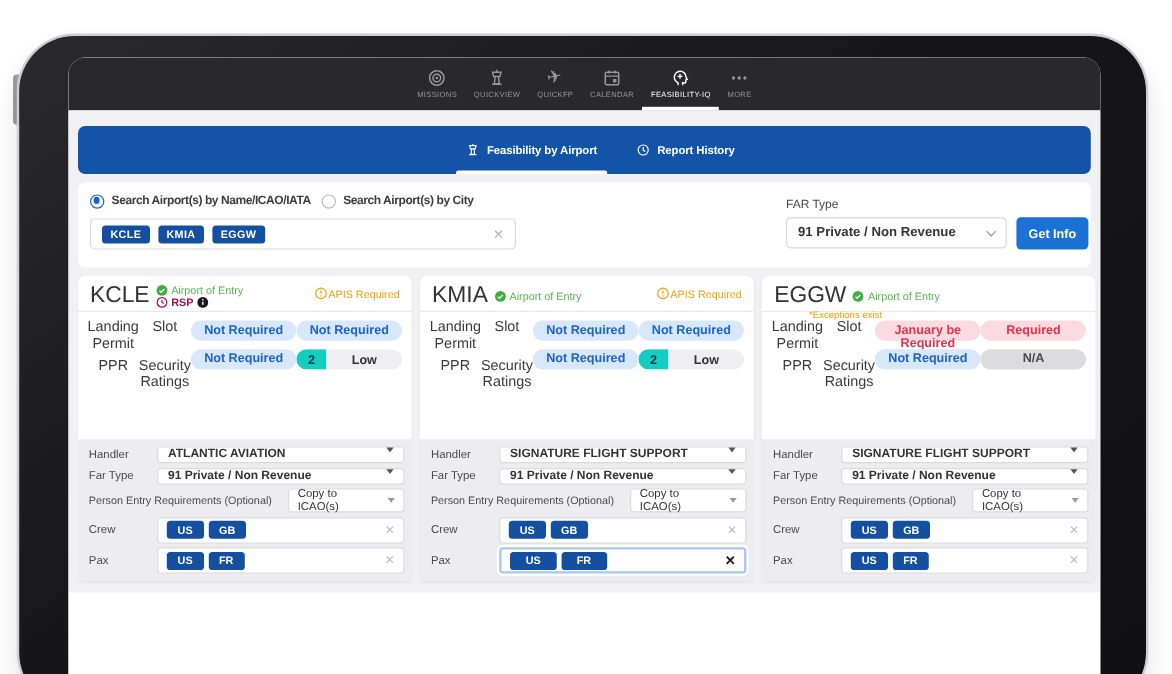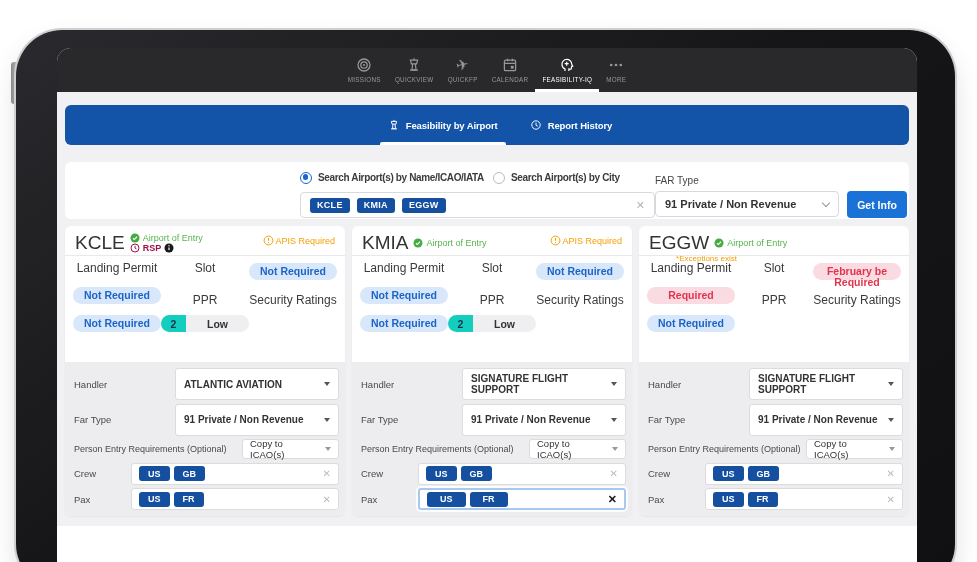--- a/index.html
+++ b/index.html
@@ -21,21 +21,21 @@
 
   
   .content { background:#f1f1f4; padding:13px 8px 10px; flex-shrink:0; }
   .below { flex:1; background:#fff; }
 
   .banner { height:40px; background:#1353a8; border-radius:6px; display:flex; justify-content:center; padding-left:26px; }
   .tab { position:relative; display:flex; align-items:center; gap:6px; color:#fff; font-size:9.5px; font-weight:600; letter-spacing:-.1px; padding:0 16px; }
   .tab svg { width:12px; height:12px; }
   .tab.active::after { content:""; position:absolute; left:8px; right:8px; bottom:0; height:3px; background:#fff; border-radius:2px 2px 0 0; }
 
-  .search-card { margin-top:17px; background:#fff; border-radius:6px; padding:8px 2px 10px 10px; height:57px; display:flex; justify-content:flex-end; }
+  .search-card { margin-top:7px; background:#fff; border-radius:6px; padding:8px 2px 10px 10px; height:71px; display:flex; justify-content:space-between; }
   .radios { display:flex; gap:9px; align-items:center; margin-bottom:7px; height:15px; }
   .radio { display:flex; align-items:center; gap:6px; font-size:10px; font-weight:600; color:#3b3b40; letter-spacing:-.35px; }
   .rdot { width:12px; height:12px; border-radius:50%; border:1.5px solid #bcbcc0; position:relative; flex-shrink:0; background:#fff; }
   .rdot.sel { border-color:#1767d2; }
   .rdot.sel::after { content:""; position:absolute; left:1.8px; top:1.8px; width:5.4px; height:5.4px; border-radius:50%; background:#1767d2; }
   .tag-input { width:355px; height:26px; border:1px solid #d9d9dd; border-radius:4px; display:flex; align-items:center; gap:7px; padding:0 9px; }
   .tag { background:#14509f; color:#fff; font-size:9px; font-weight:700; padding:2.5px 7px; border-radius:3px; letter-spacing:.3px; }
   .clear-x { margin-left:auto; color:#b4b4b8; font-size:11px; }
   .clear-x::before { content:"\2715"; }
 
@@ -52,37 +52,37 @@
   .head-left { display:flex; gap:5px; align-items:flex-start; }
   .code { font-size:19px; color:#333; line-height:21px; }
   .badges { display:flex; flex-direction:column; gap:0; margin-top:1px; }
   .brow { display:flex; align-items:center; gap:3px; }
   .aoe-text { color:#55b54e; font-size:9px; }
   .rsp-text { color:#a01148; font-size:9px; font-weight:700; }
   .apis { display:flex; align-items:center; gap:1px; color:#f59e03; font-size:9px; margin-top:3px; }
   .icon10 { width:10px; height:10px; flex-shrink:0; }
   .icon11 { width:11px; height:11px; flex-shrink:0; }
 
-  .pills { position:relative; height:106px; padding:0 8px; display:grid; grid-template-columns:1fr 1fr 1fr; align-content:start; }
+  .pills { position:relative; height:106px; padding:0 8px; display:grid; grid-template-columns:1fr 1fr 1fr 1fr; align-content:start; }
   .plabel { text-align:center; font-size:12px; color:#3a3a3e; margin-top:5px; height:15px; }
   .prow { display:flex; justify-content:center; }
   .pill { margin-top:7px; min-width:88px; padding:3px 10px; border-radius:9px; font-size:10.5px; font-weight:700; text-align:center; height:17px; line-height:11px; }
   .pill.blue { background:#d9e7fa; color:#1b64c8; }
   .pill.pink { background:#f9dbe1; color:#e2334e; }
   .pill.gray { background:#dcdcdf; color:#4a4a4e; }
   .sec-pill { margin-top:7px; display:flex; width:88px; border-radius:9px; overflow:hidden; height:17px; }
   .sec-score { width:25px; background:#13cebe; color:#16304f; font-weight:700; font-size:10.5px; display:flex; align-items:center; justify-content:center; }
   .sec-text { flex:1; background:#efeff1; color:#333; font-weight:700; font-size:10.5px; display:flex; align-items:center; justify-content:center; }
   .exc { position:absolute; top:-1px; left:0; width:50%; text-align:center; font-size:8px; line-height:8px; color:#f59e03; }
 
   .form { background:#ededf0; padding:6px 6px 6px 9px; display:flex; flex-direction:column; gap:3.5px; border-radius:0 0 6px 6px; flex:1; }
   .frow { display:flex; align-items:center; }
   .flabel { width:57px; font-size:9.5px; color:#4a4a4e; flex-shrink:0; }
   .flabel-wide { flex:1; font-size:9px; color:#4a4a4e; white-space:nowrap; }
-  .fdd { flex:1; height:32px; background:#fff; border:1px solid #dcdcdf; border-radius:3px; display:flex; align-items:center; justify-content:space-between; padding:0 8px; font-size:10px; font-weight:600; color:#333;margin-left:44px; }
+  .fdd { flex:1; height:14px; background:#fff; border:1px solid #dcdcdf; border-radius:3px; display:flex; align-items:flex-start; justify-content:space-between; padding:0 8px; font-size:10px; font-weight:600; color:#333; }
   .fdd-sm { width:97px; height:20px; background:#fff; border:1px solid #dcdcdf; border-radius:3px; display:flex; align-items:center; justify-content:space-between; padding:0 7px; font-size:9.5px; color:#333; flex:none;gap:28px; }
   .caret { width:0; height:0; border-left:3px solid transparent; border-right:3px solid transparent; border-top:4px solid #555; }
   .caret.lt { border-top-color:#999; }
   .ftags { flex:1; height:22px; background:#fff; border:1px solid #dcdcdf; border-radius:3px; display:flex; align-items:center; gap:4px; padding:0 7px; }
   .ftags.focused { border:2px solid #a9c8ef; box-shadow:0 0 0 2px rgba(255,255,255,.85); }
   .ftags.focused .ctag { padding:2.5px 13px; }
   .ctag { background:#14509f; color:#fff; font-size:9px; font-weight:700; padding:2.5px 9px; border-radius:3px; }
   .fx { margin-left:auto; color:#bcbcc0; font-size:10px; }
   .fx::before { content:"\2715"; }
   .fx.dark { color:#1a1a1a; font-weight:700; font-size:11px; }
@@ -388,29 +388,32 @@
                   </svg>
                   <span class="aoe-text">Airport of Entry</span>
                 </div>
               </div>
             </div>
             <div class="pills">
               <div class="exc">*Exceptions exist</div>
               <div class="plabel">Landing Permit</div>
               <div class="plabel">Slot</div>
               <div class="prow">
-                <div class="pill pink">February be Required</div>
+                <div class="pill pink">January be Required</div>
               </div>
               <div class="prow">
                 <div class="pill pink">Required</div>
               </div>
               <div class="plabel" style="margin-top:13px">PPR</div>
               <div class="plabel" style="margin-top:13px">Security Ratings</div>
               <div class="prow">
                 <div class="pill blue">Not Required</div>
+              </div>
+              <div class="prow">
+                <div class="pill gray">N/A</div>
               </div>
             </div>
             <div class="form">
               <div class="frow">
                 <span class="flabel">Handler</span>
                 <div class="fdd">
                   <span>SIGNATURE FLIGHT SUPPORT</span>
                   <span class="caret"></span>
                 </div>
               </div>

